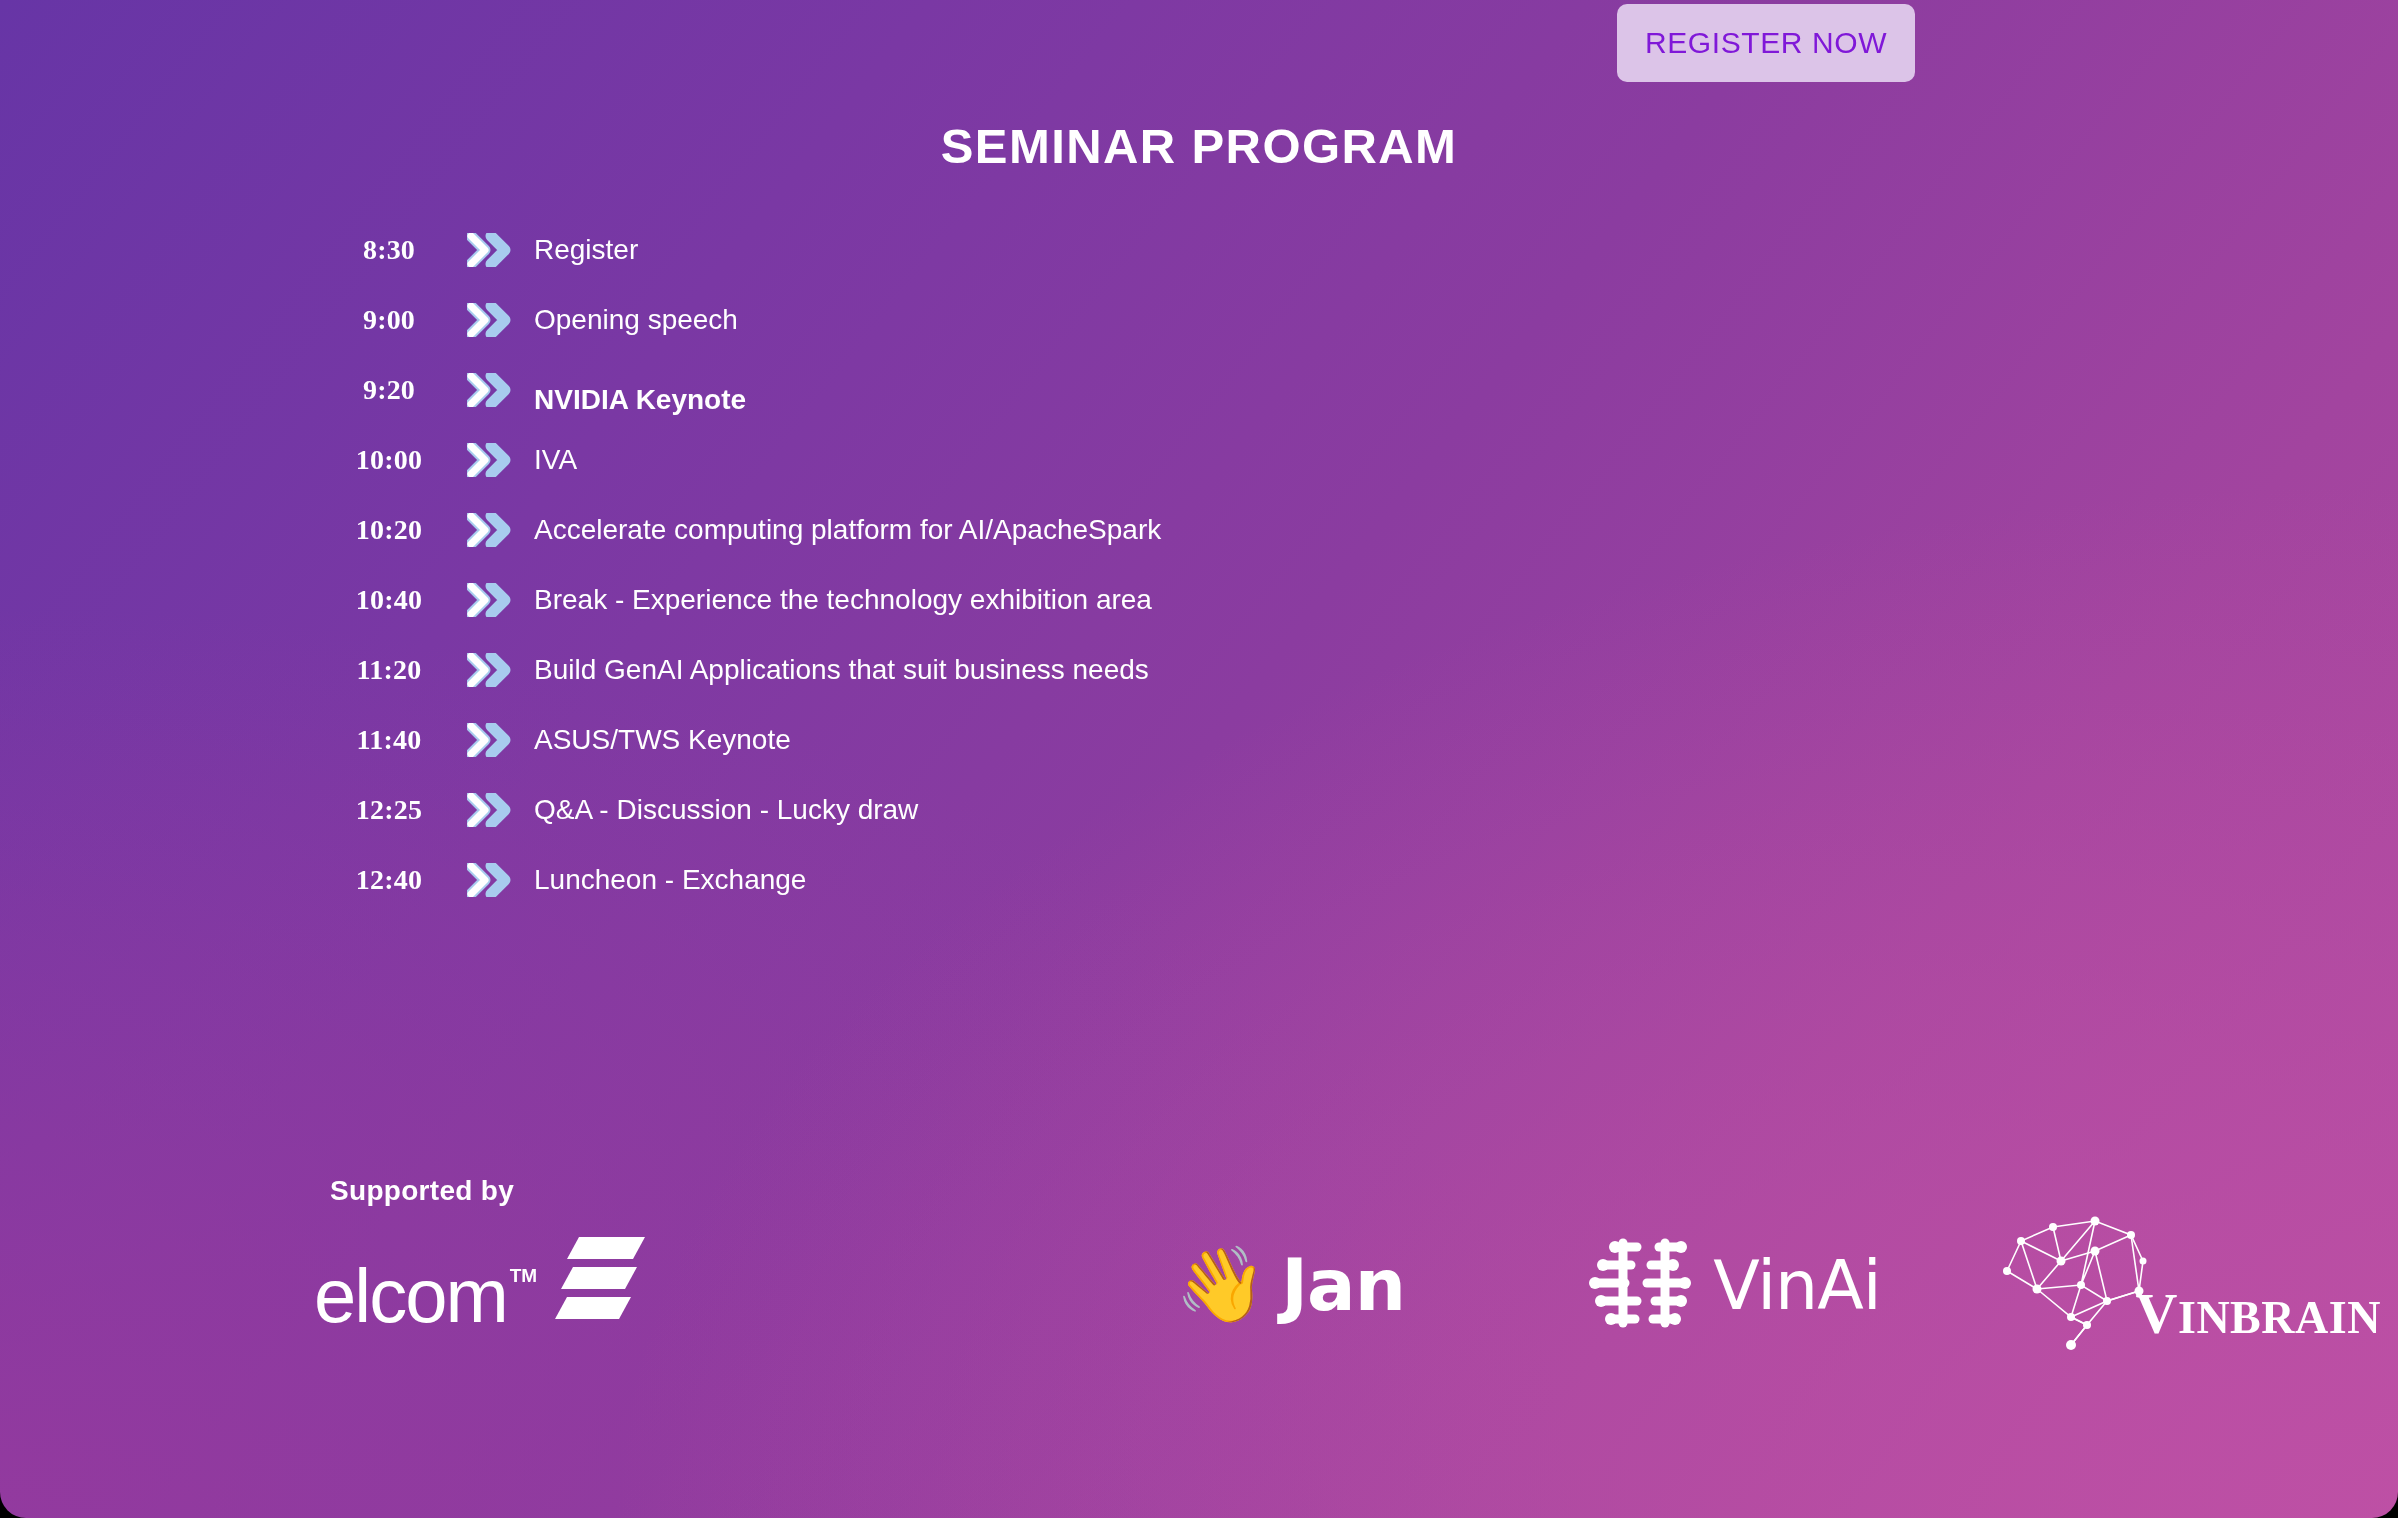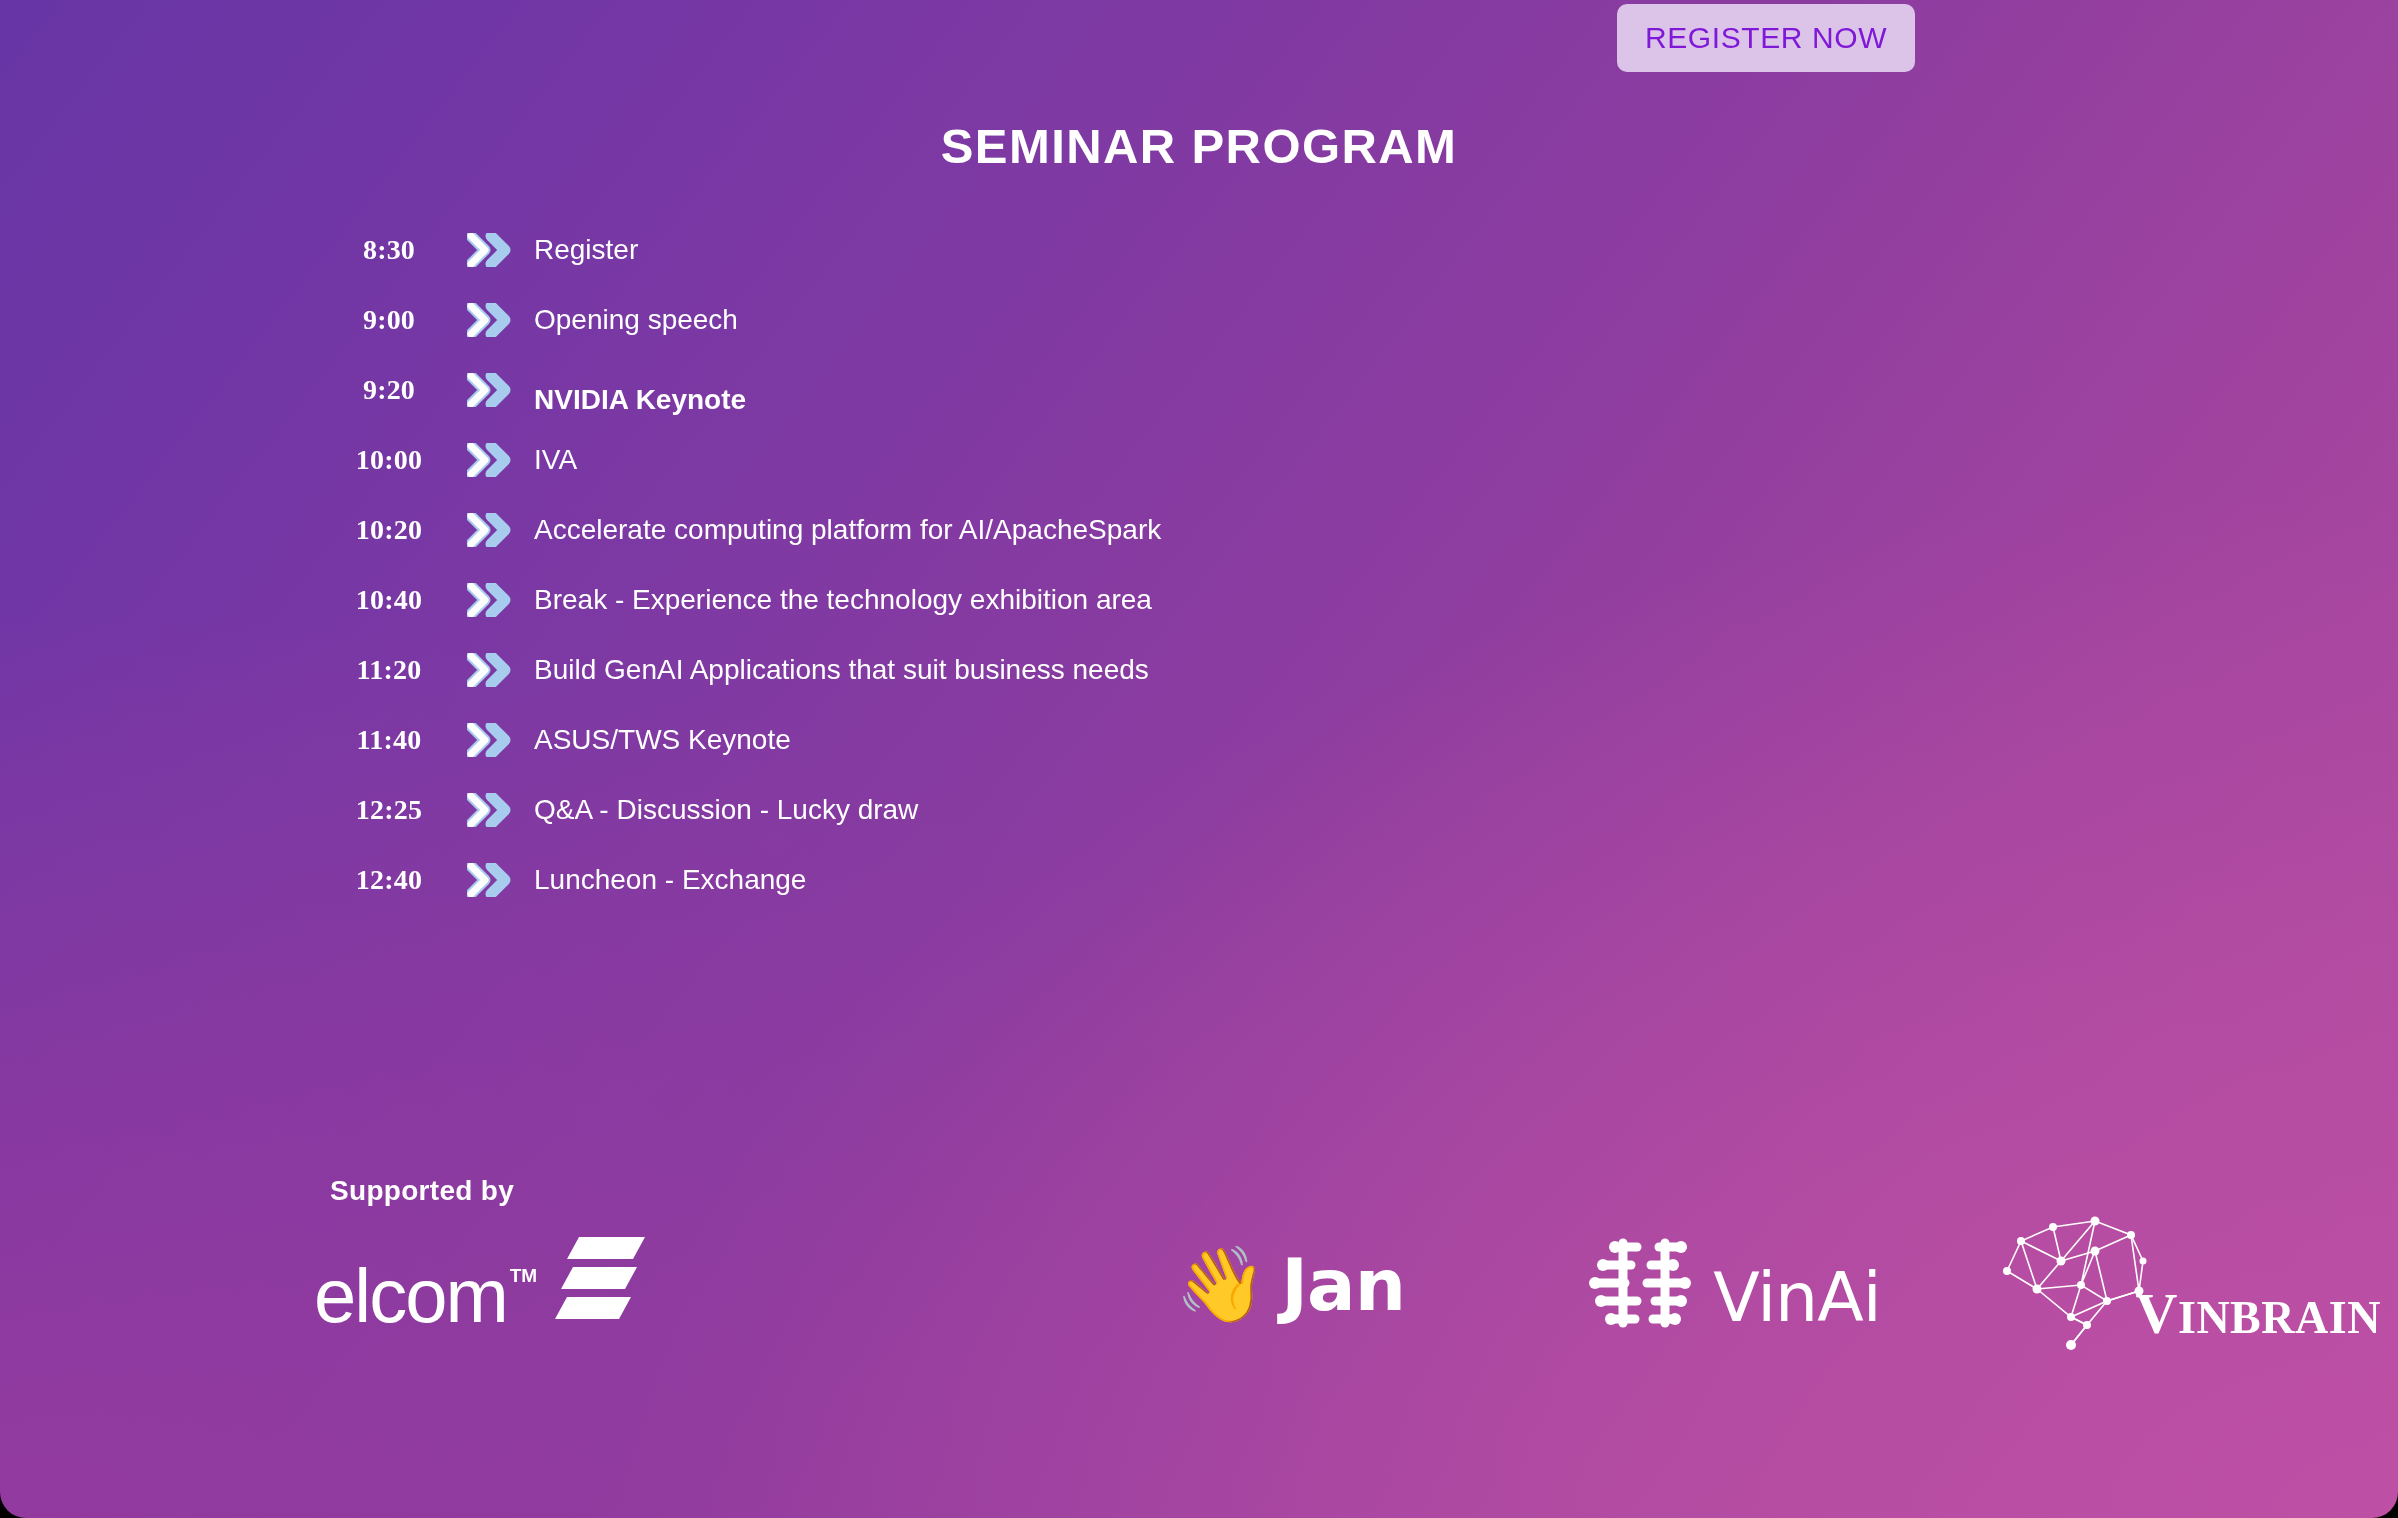--- a/index.html
+++ b/index.html
@@ -27,21 +27,21 @@
     border-bottom-right-radius: 26px;
     overflow: hidden;
   }
 
   
   .register-btn {
     position: absolute;
     top: 4px;
     left: 1617px;
     width: 298px;
-    height: 68px;
+    height: 78px;
     border: none;
     border-radius: 10px;
     background: #DCC4E8;
     color: #8018D8;
     font-family: "Liberation Sans", sans-serif;
     font-size: 30px;
     font-weight: 400;
     letter-spacing: 0.6px;
     cursor: pointer;
     line-height: 68px;
@@ -162,21 +162,21 @@
   .jan-hand { font-size: 74px; line-height: 1; }
   .jan-text {
     color: #FFFFFF;
     font-size: 72px;
     font-weight: bold;
     letter-spacing: -1px;
     font-family: "DejaVu Sans", sans-serif;
   }
 
   
-  .vinai-wrap { display: flex; align-items: flex-end; gap: 16px; }
+  .vinai-wrap { display: flex; align-items: center; gap: 16px; }
   .vinai-text {
     color: #FFFFFF;
     font-size: 68px;
     font-weight: 400;
     letter-spacing: -1px;
     font-family: "DejaVu Sans", sans-serif;
   }
 
   
   .vinbrain-wrap { position: relative; width: 360px; height: 140px; }

